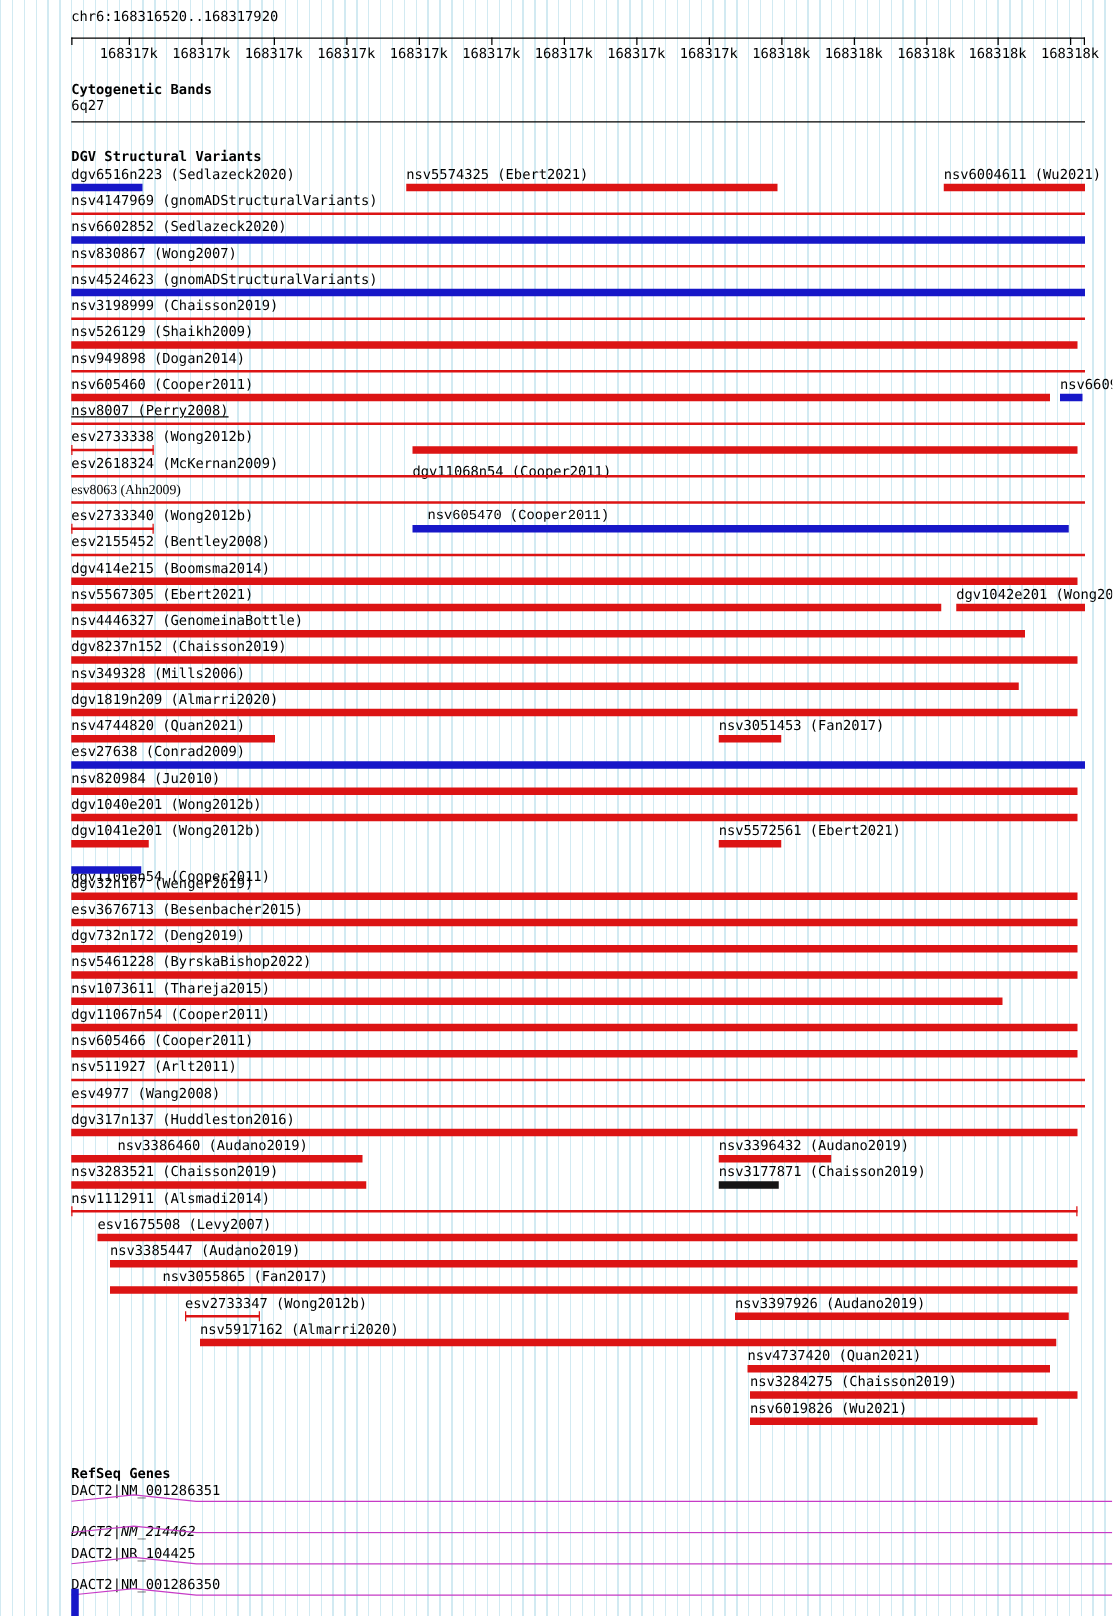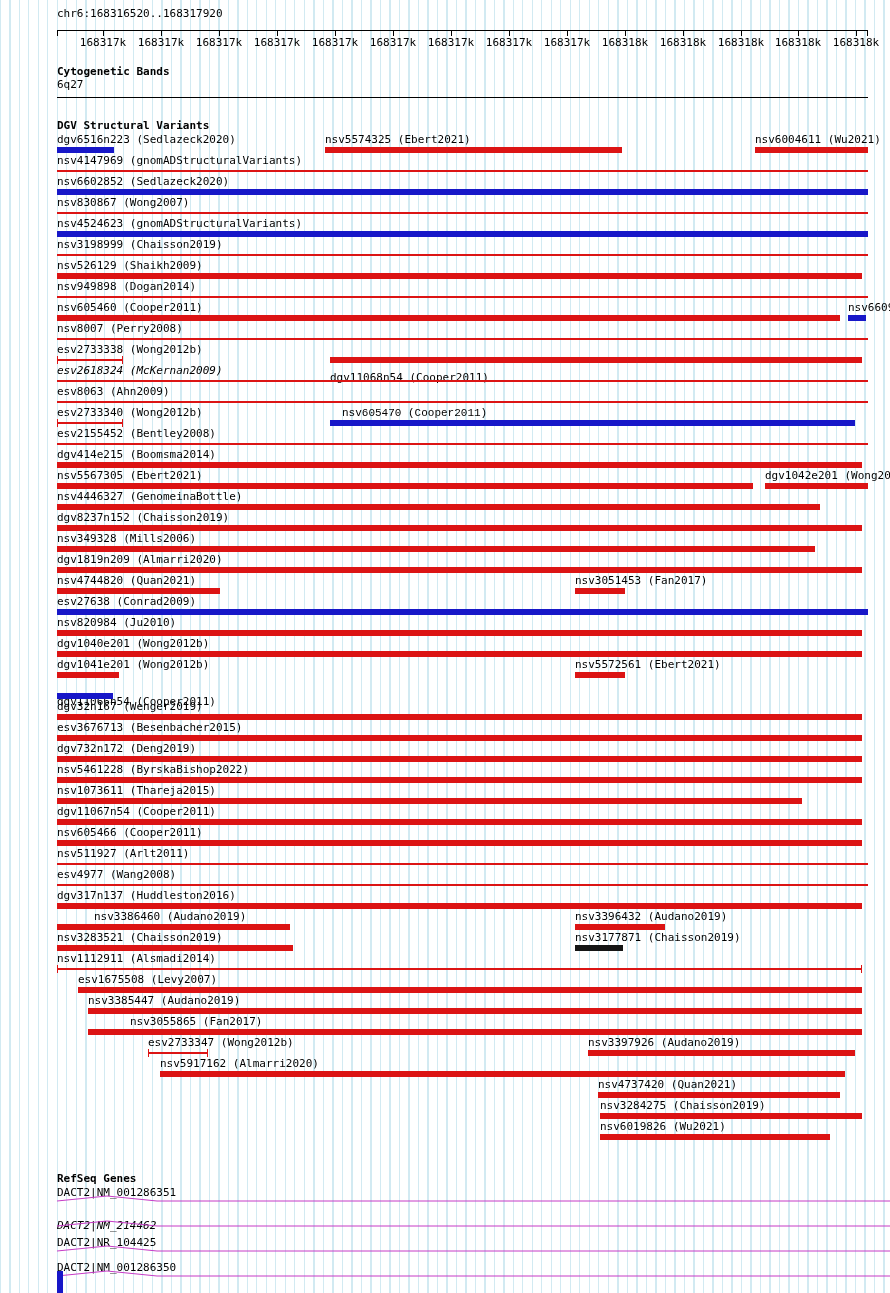--- a/index.html
+++ b/index.html
@@ -88,32 +88,32 @@
       <div class="feat-label" style="left: 57px; top: 239px;">nsv3198999 (Chaisson2019)</div>
       <div class="feat-bar thin" style="left: 57px; width: 811px; top: 254px; background: rgb(220, 20, 20);"></div>
       <div class="feat-label" style="left: 57px; top: 260px;">nsv526129 (Shaikh2009)</div>
       <div class="feat-bar thick" style="left: 57px; width: 805px; top: 273px; background: rgb(220, 20, 20);"></div>
       <div class="feat-label" style="left: 57px; top: 281px;">nsv949898 (Dogan2014)</div>
       <div class="feat-bar thin" style="left: 57px; width: 811px; top: 296px; background: rgb(220, 20, 20);"></div>
       <div class="feat-label" style="left: 57px; top: 302px;">nsv605460 (Cooper2011)</div>
       <div class="feat-bar thick" style="left: 57px; width: 783px; top: 315px; background: rgb(220, 20, 20);"></div>
       <div class="feat-label" style="left: 848px; top: 302px;">nsv6609</div>
       <div class="feat-bar thick" style="left: 848px; width: 18px; top: 315px; background: rgb(23, 23, 200);"></div>
-      <div class="feat-label" style="left: 57px; top: 323px;">nsv8007 (Perry2008)</div>
+      <div class="feat-label" style="left: 57px; top: 323px; text-decoration: underline;">nsv8007 (Perry2008)</div>
       <div class="feat-bar thin" style="left: 57px; width: 811px; top: 338px; background: rgb(220, 20, 20);"></div>
       <div class="feat-label" style="left: 57px; top: 344px;">esv2733338 (Wong2012b)</div>
       <div class="feat-bar ticked" style="left: 57px; width: 66px; top: 359px; background: rgb(220, 20, 20);">
         <div class="cap left" style="background: rgb(220, 20, 20);"></div>
         <div class="cap right" style="background: rgb(220, 20, 20);"></div>
       </div>
       <div class="feat-label" style="left: 330px; top: 344px; margin-top: 28px;">dgv11068n54 (Cooper2011)</div>
       <div class="feat-bar thick" style="left: 330px; width: 532px; top: 357px; background: rgb(220, 20, 20);"></div>
-      <div class="feat-label" style="left: 57px; top: 365px; font-style: italic;">esv2618324 (McKernan2009)</div>
+      <div class="feat-label" style="left: 57px; top: 365px;">esv2618324 (McKernan2009)</div>
       <div class="feat-bar thin" style="left: 57px; width: 811px; top: 380px; background: rgb(220, 20, 20);"></div>
-      <div class="feat-label" style="left: 57px; top: 386px;">esv8063 (Ahn2009)</div>
+      <div class="feat-label" style="left: 57px; top: 386px; font-family: Liberation Serif, serif;">esv8063 (Ahn2009)</div>
       <div class="feat-bar thin" style="left: 57px; width: 811px; top: 401px; background: rgb(220, 20, 20);"></div>
       <div class="feat-label" style="left: 57px; top: 407px;">esv2733340 (Wong2012b)</div>
       <div class="feat-bar ticked" style="left: 57px; width: 66px; top: 422px; background: rgb(220, 20, 20);">
         <div class="cap left" style="background: rgb(220, 20, 20);"></div>
         <div class="cap right" style="background: rgb(220, 20, 20);"></div>
       </div>
       <div class="feat-label" style="left: 342px; top: 407px; font-family: Liberation Mono, monospace;">nsv605470 (Cooper2011)</div>
       <div class="feat-bar thick" style="left: 330px; width: 525px; top: 420px; background: rgb(23, 23, 200);"></div>
       <div class="feat-label" style="left: 57px; top: 428px;">esv2155452 (Bentley2008)</div>
       <div class="feat-bar thin" style="left: 57px; width: 811px; top: 443px; background: rgb(220, 20, 20);"></div>

